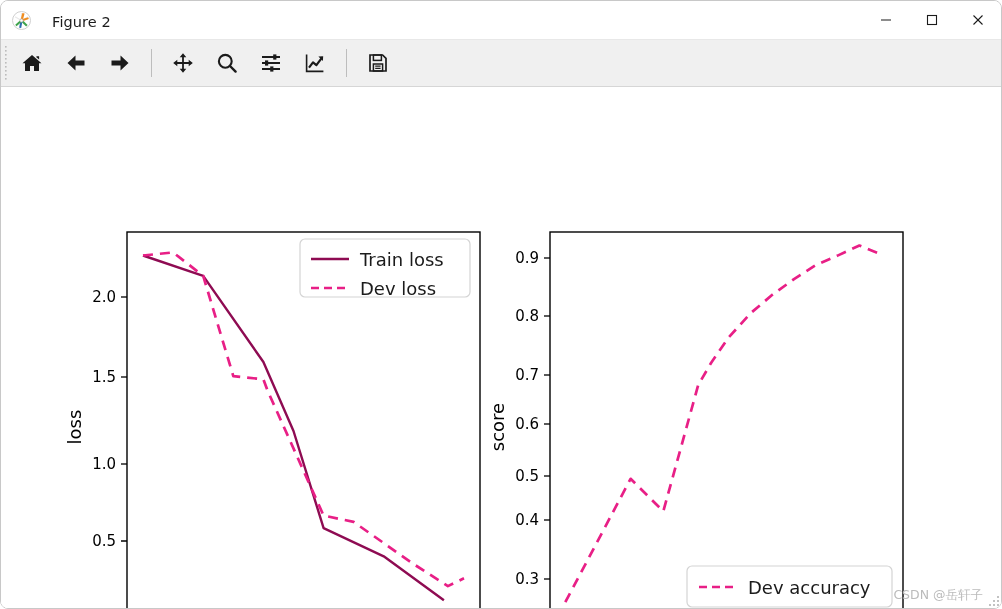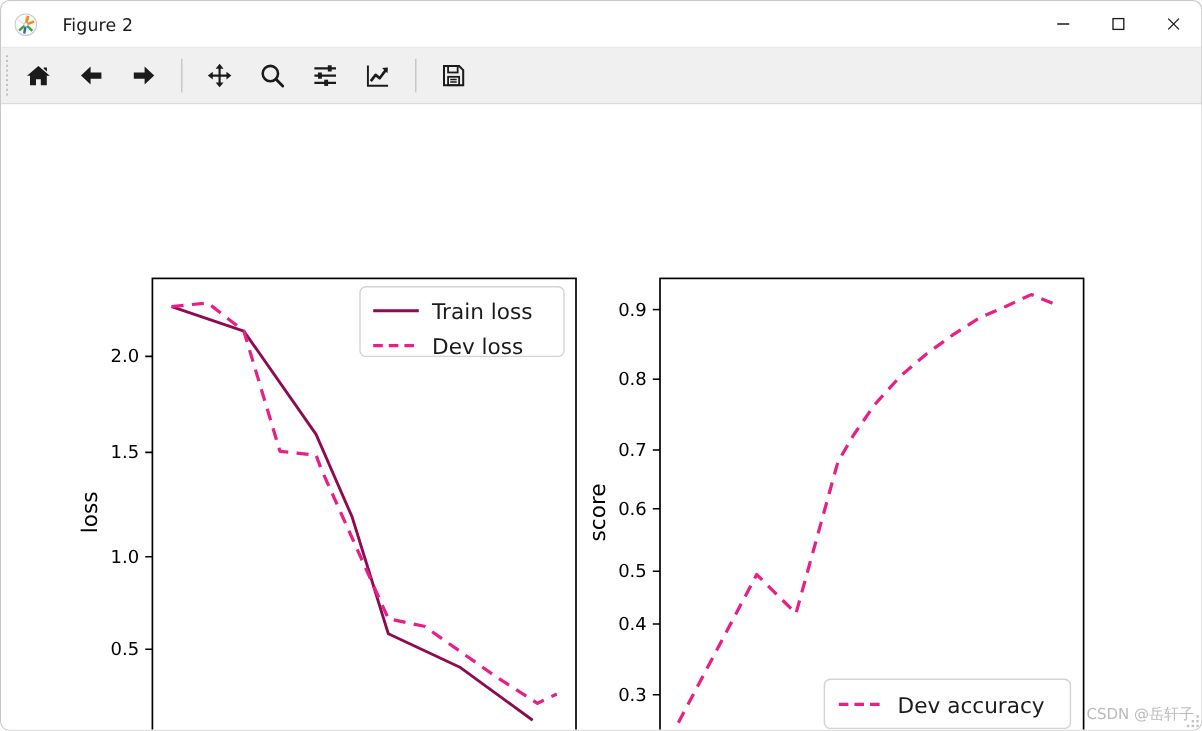--- a/index.html
+++ b/index.html
@@ -105,21 +105,21 @@
     height: 523px;
     background: #ffffff;
   }
   .figure-svg {
     display: block;
   }
 
   
   .watermark {
     position: absolute;
-    right: 8px;
+    right: 20px;
     bottom: 6px;
     font-size: 12.5px;
     color: #bbbbbb;
     font-family: "DejaVu Sans", sans-serif;
     user-select: none;
     white-space: nowrap;
   }
   .resize-grip {
     position: absolute;
     right: 3px;

